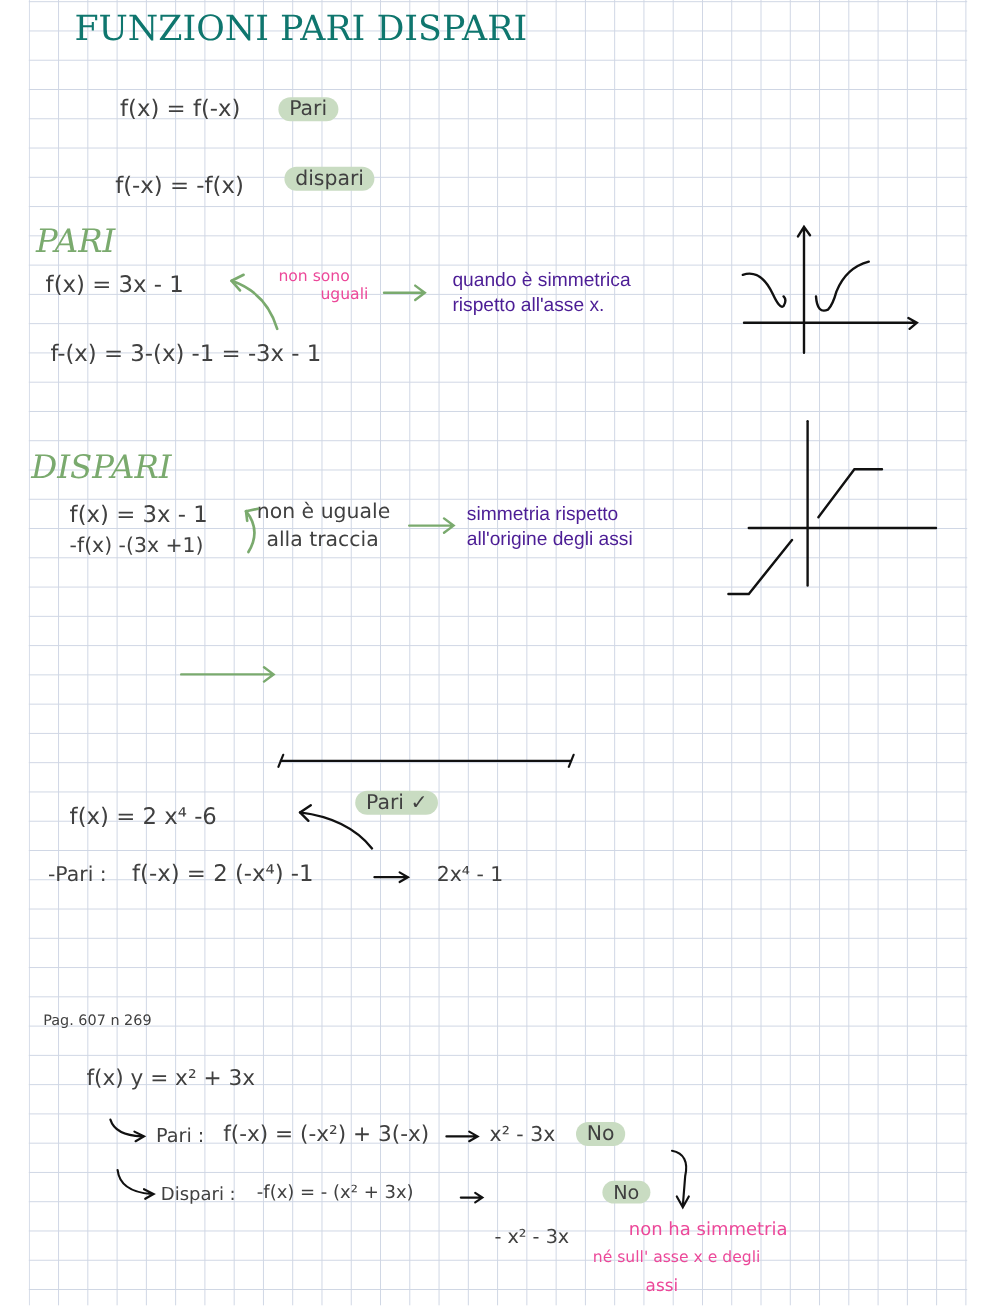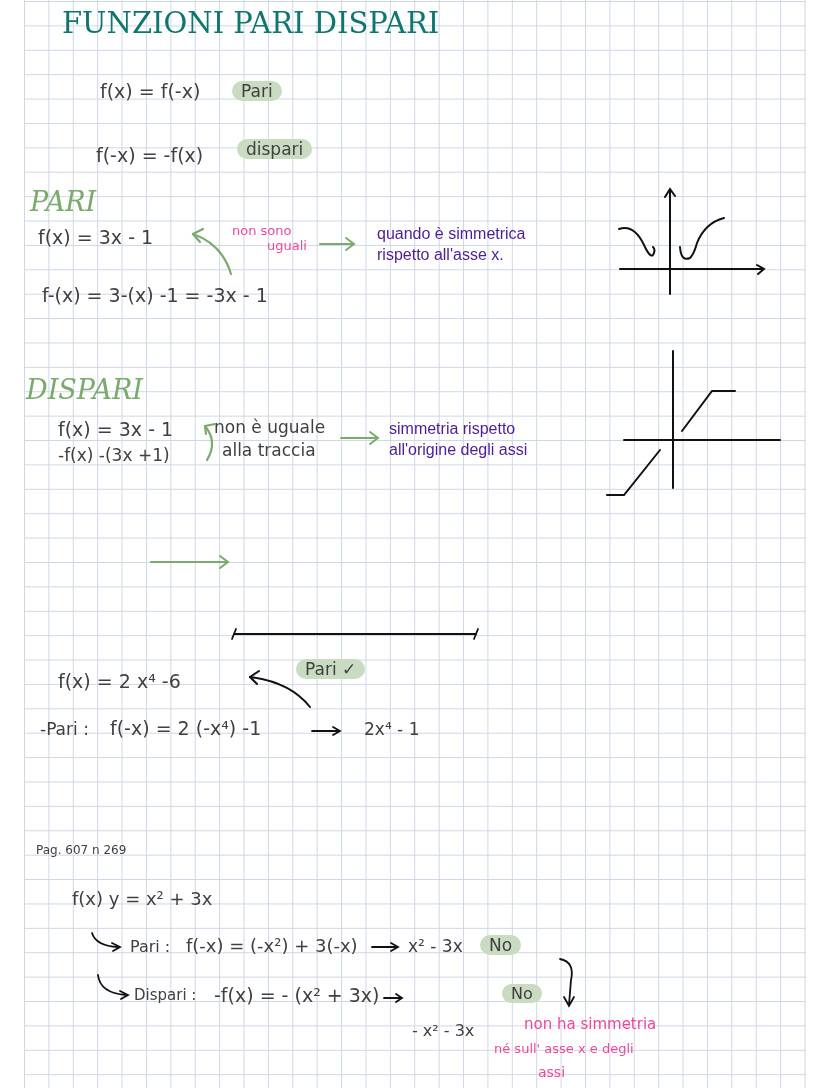--- a/index.html
+++ b/index.html
@@ -77,21 +77,21 @@
 <div class="abs hand" style="left:110px; top:717px;">f(-x) = 2 (-x⁴) -1</div>
 <div class="abs hand" style="left:352px; top:719px; font-size:17px;margin-left:12px;">2x⁴ - 1</div>
 
 <div class="abs hand" style="left:36px; top:843px; font-size:12px;">Pag. 607 n 269</div>
 <div class="abs hand" style="left:72px; top:888px; font-size:18px;">f(x) y =  x² + 3x</div>
 <div class="abs hand" style="left:130px; top:937px; font-size:16px;">Pari :</div>
 <div class="abs hand" style="left:186px; top:935px; font-size:18px;">f(-x) = (-x²) + 3(-x)</div>
 <div class="abs hand" style="left:408px; top:936px; font-size:17px;">x² - 3x</div>
 <div class="abs hand pill" style="left:480px; top:935px; font-size:17px;">No</div>
 <div class="abs hand" style="left:134px; top:986px; font-size:15px;">Dispari :</div>
-<div class="abs hand" style="left:214px; top:984px; font-size:19px;">-f(x) = - (x² + 3x)</div>
+<div class="abs hand" style="left:214px; top:984px; font-size:15px;">-f(x) = - (x² + 3x)</div>
 <div class="abs hand" style="left:412px; top:986px; font-size:16px;margin-top:35px;">- x² - 3x</div>
 <div class="abs hand pill" style="left:502px; top:984px; font-size:16px;">No</div>
 <div class="abs hand-sm" style="left:524px; top:1015px; font-size:15px;">non ha simmetria</div>
 <div class="abs hand-sm" style="left:494px; top:1041px; font-size:13px;">né sull' asse x  e degli</div>
 <div class="abs hand-sm" style="left:538px; top:1064px; font-size:14px;">assi</div>
 
 <svg width="828" height="1088">
 
   <g stroke="#7aaa6e" stroke-width="2.2" fill="none" stroke-linecap="round">
     <path d="M231 274 Q222 244 193 234"></path>

